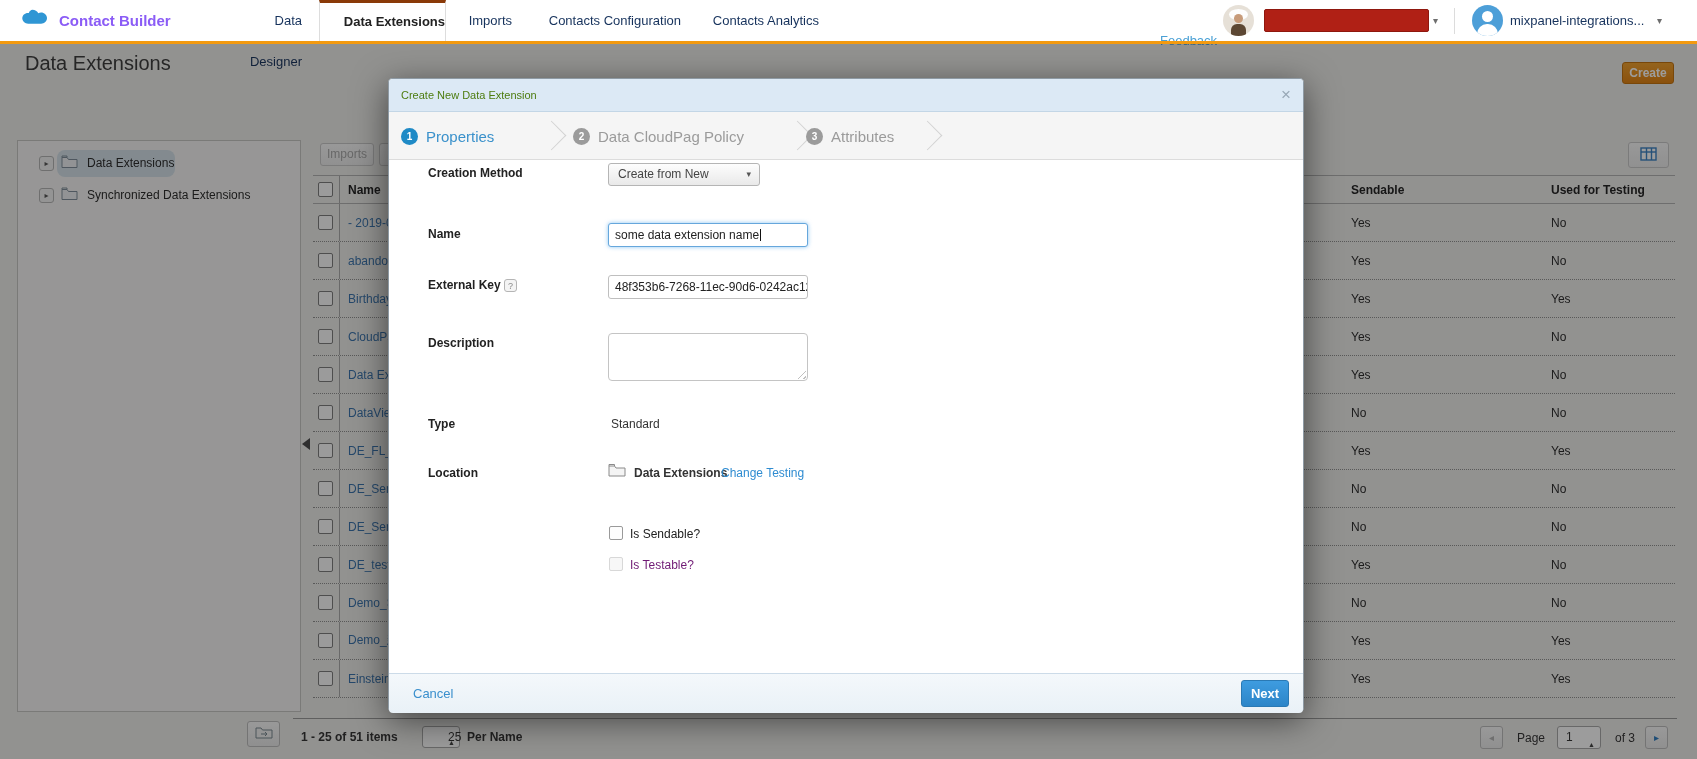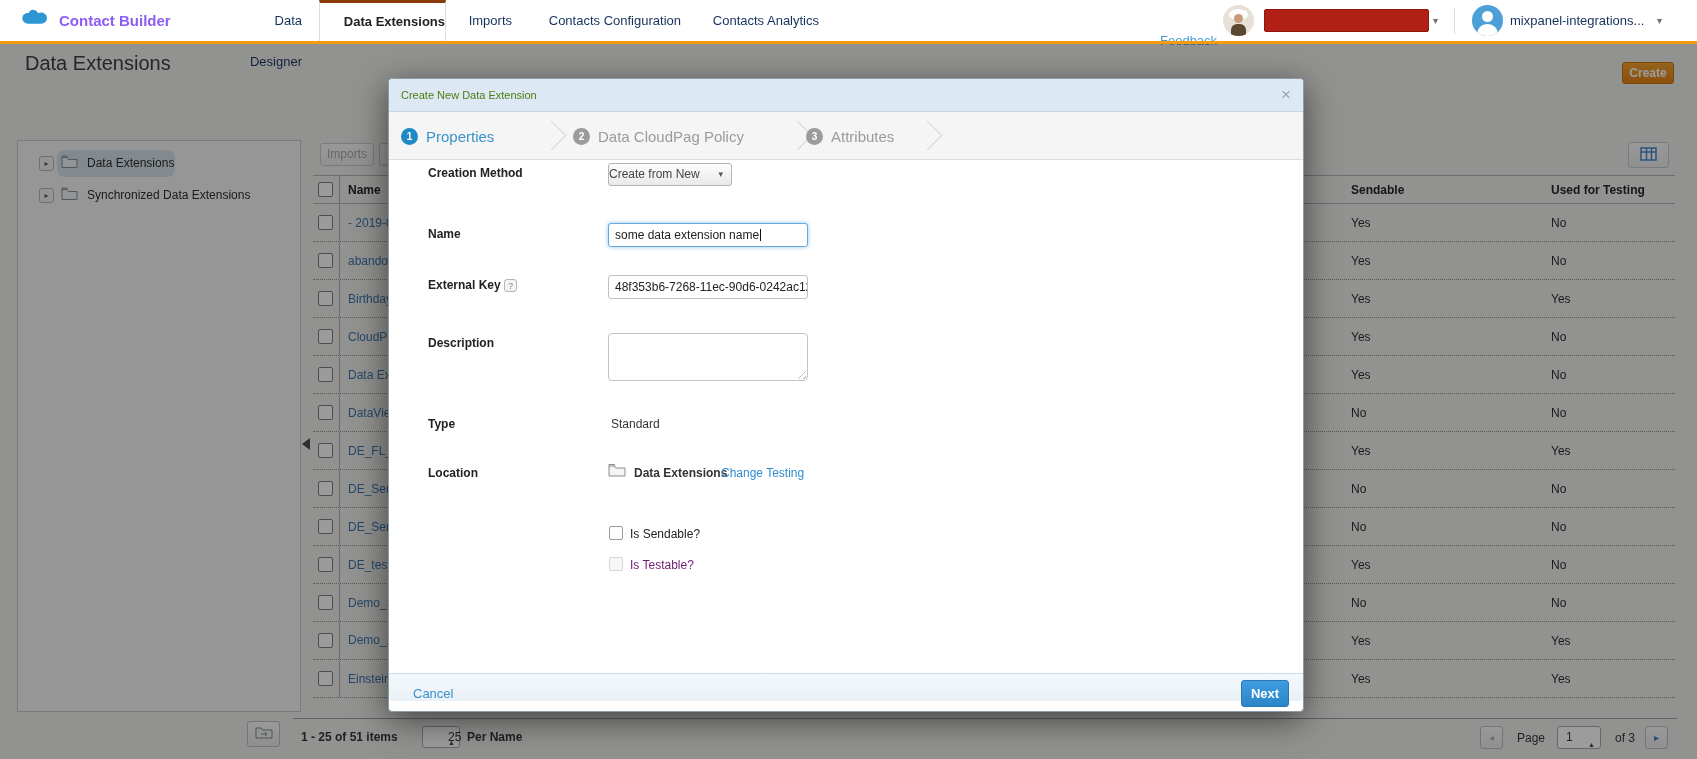--- a/index.html
+++ b/index.html
@@ -87,38 +87,38 @@
   .step { position:absolute; top:0; height:48px; display:flex; align-items:center; gap:8px; cursor:pointer; }
   .step-circle { width:17px; height:17px; border-radius:50%; color:#fff; font-size:10px; font-weight:700; text-align:center; line-height:17px; }
   .step.active .step-circle { background:#1f8ac6; }
   .step.inactive .step-circle { background:#9b9b9b; }
   .step-label { font-size:15px; }
   .step.active .step-label { color:#3a91cb; }
   .step.inactive .step-label { color:#9b9b9b; }
   .chev { position:absolute; top:13px; width:21px; height:21px; border-top:1px solid #d2d2d2; border-right:1px solid #d2d2d2; transform:rotate(45deg); }
 
   .f-label { position:absolute; left:39px; font-size:12px; font-weight:700; color:#222; }
-  .dd-btn { position:absolute; left:219px; top:84px; width:124px; height:23px; border:1px solid #b5b5b5; border-radius:3px; background:linear-gradient(#fdfdfd,#e9e9e9); font-size:12px; color:#444; line-height:21px; cursor:pointer; }
+  .dd-btn { position:absolute; left:219px; top:84px; width:152px; height:23px; border:1px solid #b5b5b5; border-radius:3px; background:linear-gradient(#fdfdfd,#e9e9e9); font-size:12px; color:#444; padding-left:9px; line-height:21px; cursor:pointer; }
   .dd-btn .dd-caret { position:absolute; right:8px; top:0; font-size:9px; color:#555; line-height:21px; }
   .txt-input { position:absolute; left:219px; width:200px; height:24px; border:1px solid #bfbfbf; border-radius:3px; background:#fff; font-size:12px; color:#222; padding-left:6px; line-height:22px; white-space:nowrap; overflow:hidden; }
   .name-input { top:144px; border:1px solid #66a7dc; box-shadow:0 0 4px rgba(82,168,236,0.65); }
   .caret-bar { display:inline-block; width:1px; height:12px; background:#111; vertical-align:-2px; margin-left:1px; }
   .key-input { top:196px; }
   .help { position:absolute; left:115px; top:200px; width:13px; height:13px; border:1px solid #b5b5b5; border-radius:3px; background:#f4f4f4; font-size:9px; color:#8a8a8a; text-align:center; line-height:12px; cursor:pointer; }
   .desc-area { position:absolute; left:219px; top:254px; width:200px; height:48px; border:1px solid #c4c4c4; border-radius:4px; background:#fff; }
   .desc-area::after { content:""; position:absolute; right:1px; bottom:1px; width:10px; height:10px; background:repeating-linear-gradient(135deg,#c0c0c0 0 1px,transparent 1px 4px); clip-path:polygon(100% 0,0 100%,100% 100%); }
   .plain-val { position:absolute; left:222px; font-size:12px; color:#333; }
   .loc-folder { position:absolute; left:219px; top:384px; }
   .loc-text { position:absolute; left:245px; top:387px; font-size:12px; font-weight:700; color:#333; }
   .loc-link { position:absolute; left:332px; top:387px; font-size:12px; color:#2f8cd1; cursor:pointer; }
   .m-cb { position:absolute; left:220px; width:14px; height:14px; border:1px solid #9a9a9a; border-radius:2px; background:#fdfdfd; cursor:pointer; }
   .m-cb-label { position:absolute; left:241px; font-size:12px; color:#222; }
   .m-cb.disabled { border-color:#d8d8d8; background:#f7f7f7; }
   .m-cb-label.disabled { color:#701a75; }
-  .m-footer { position:absolute; left:0; top:594px; width:100%; height:28px; background:linear-gradient(#f4f8fb,#e9f1f7); border-top:1px solid #ccdbe8; border-radius:0 0 4px 4px; }
+  .m-footer { position:absolute; left:0; top:594px; width:100%; height:40px; background:linear-gradient(#f4f8fb,#e9f1f7); border-top:1px solid #ccdbe8; border-radius:0 0 4px 4px; }
   .cancel-link { position:absolute; left:24px; top:12px; font-size:13px; color:#3a8fcd; cursor:pointer; }
   .next-btn { position:absolute; right:14px; top:6px; width:48px; height:27px; background:linear-gradient(#3e9ce0,#2c85c8); border:1px solid #2a79b4; border-radius:3px; color:#fff; font-size:13px; font-weight:700; text-align:center; line-height:25px; cursor:pointer; }
 </style>
 </head>
 <body>
 
 <div class="screen">
 
   <div class="header">
     <div class="brand">

